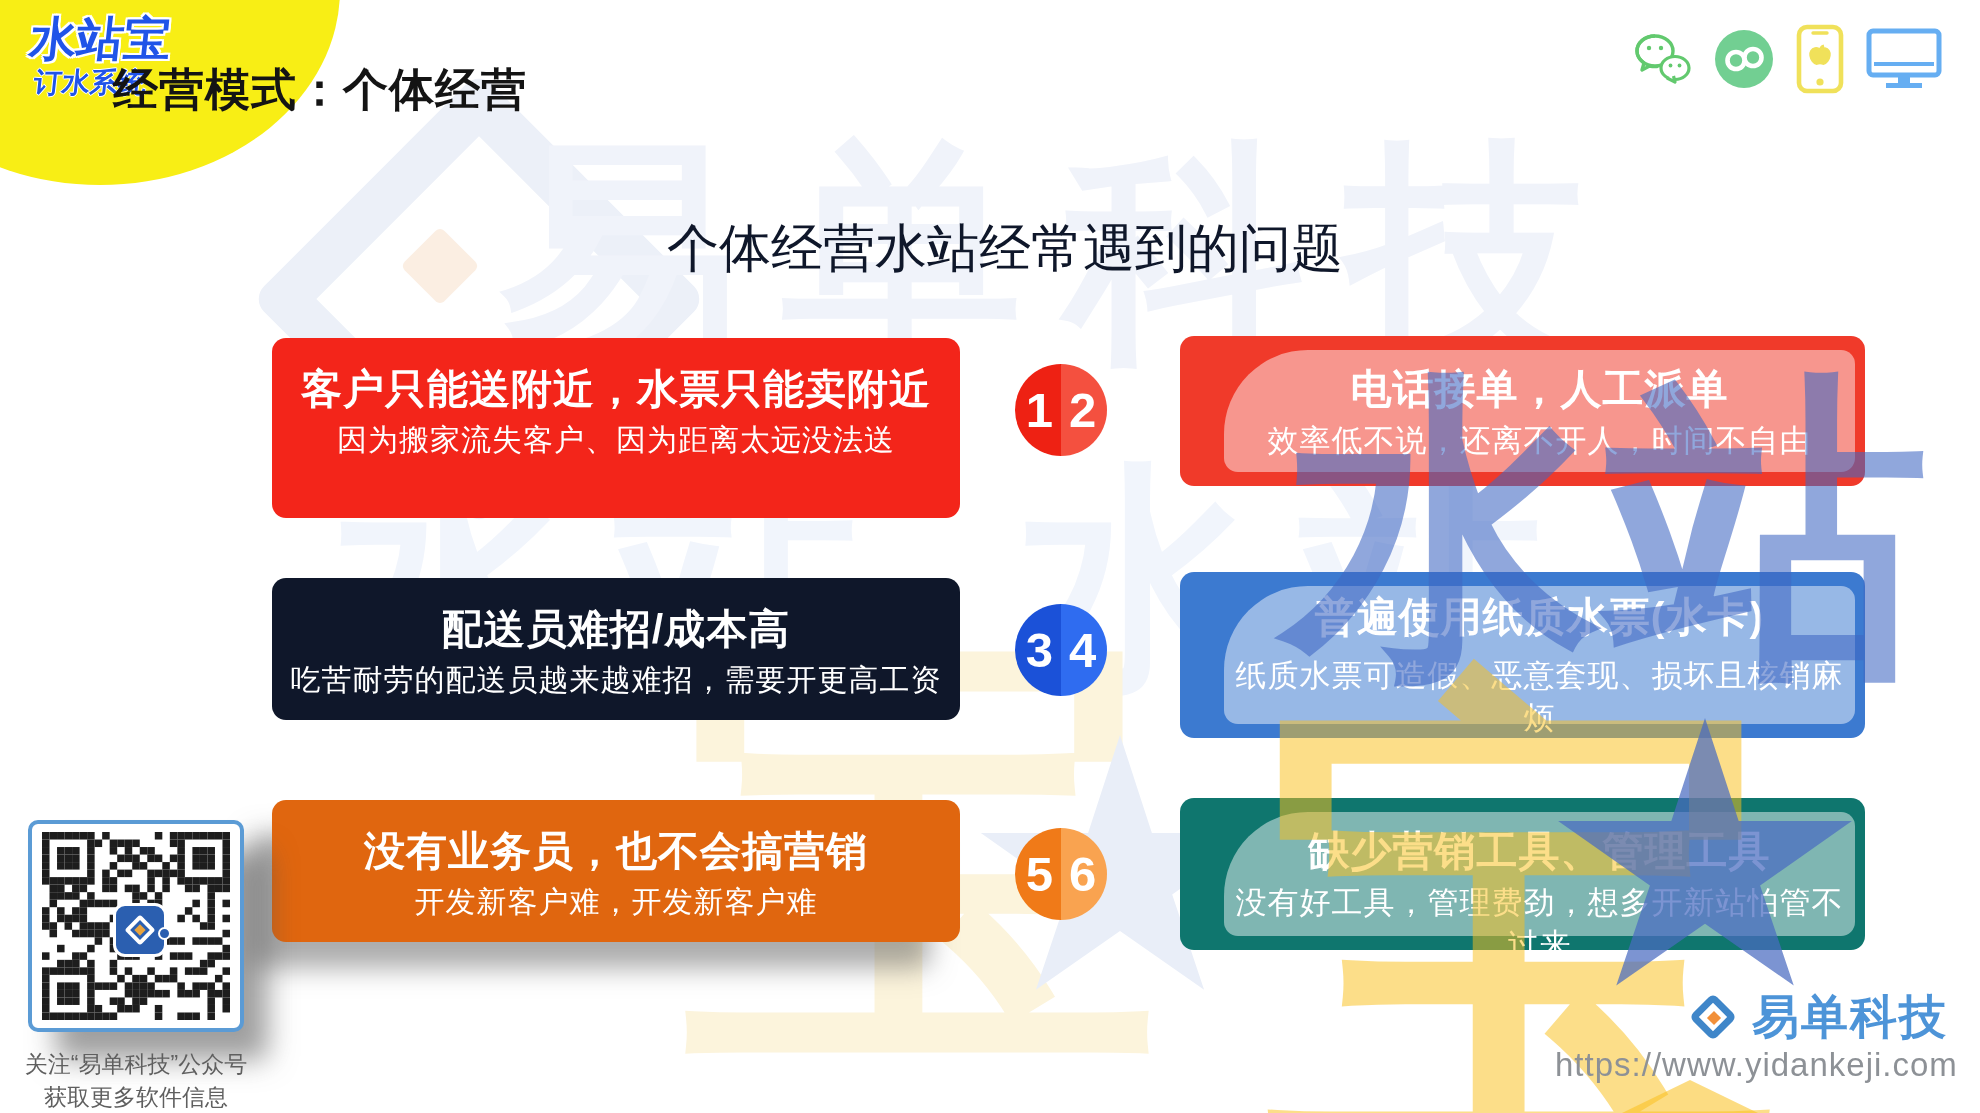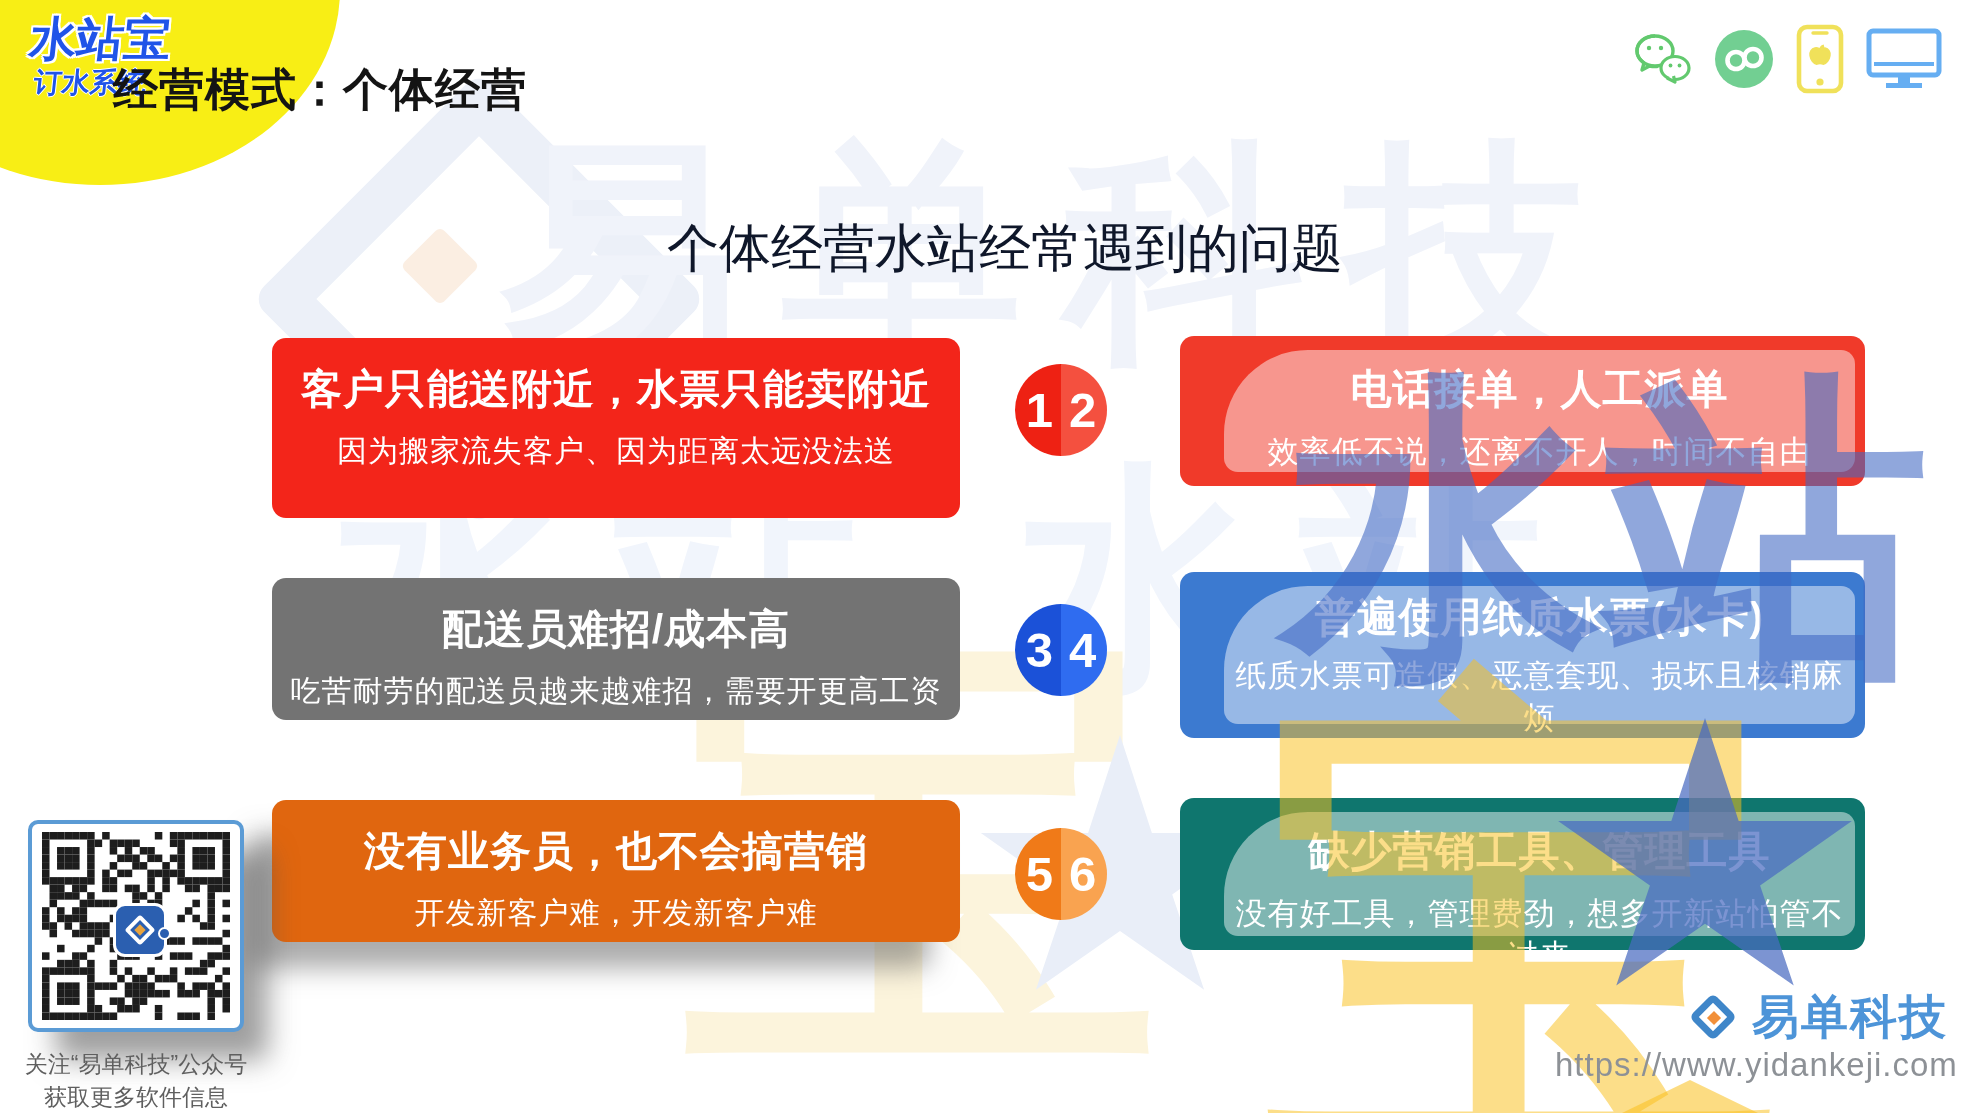--- a/index.html
+++ b/index.html
@@ -35,25 +35,25 @@
     text-shadow:2px 0 #fff,-2px 0 #fff,0 2px #fff,0 -2px #fff,2px 2px #fff,-2px -2px #fff,2px -2px #fff,-2px 2px #fff;}
   .logo-sub{left:34px; top:64px; z-index:3; font-size:28px; font-weight:bold; color:#2054e8;
     transform:skewX(-6deg);
     text-shadow:1px 0 #fff,-1px 0 #fff,0 1px #fff,0 -1px #fff;}
   .page-title{left:113px; top:60px; z-index:3; font-size:45px; font-weight:bold; color:#141414; letter-spacing:1px;}
   .page-subtitle{left:420px; top:214px; width:1170px; z-index:1; text-align:center;
     font-size:52px; font-weight:400; color:#0f172a;}
   .hdr-icons{right:38px; top:24px; z-index:3; display:flex; align-items:center; gap:22px;}
   
   .card{position:absolute; z-index:1; border-radius:14px; color:#fff; text-align:center;}
-  .c-red{background:#f3251a;} .c-blue{background:#737373;} .c-orange{background:#e0660f;}
+  .c-red{background:#f3251a;} .c-blue{background:#0f172a;} .c-orange{background:#e0660f;}
   .c-red2{background:#f03a2a;font-family:Liberation Mono, monospace;} .c-blue2{background:#3c7ad0;} .c-amber{background:#0f766e;}
   .shadow-dl{box-shadow:-26px 30px 26px -4px rgba(90,90,90,0.5);}
   .card .t{font-size:41px; font-weight:bold; letter-spacing:1px;}
-  .card .d{font-size:30px; margin-top:14px; letter-spacing:1px;}
+  .card .d{font-size:30px; margin-top:3px; letter-spacing:1px;}
   .card-left{left:272px; width:688px; padding-top:24px; box-sizing:border-box;}
   .overlay{position:absolute; inset:14px 10px 14px 44px; background:rgba(255,255,255,0.47);
     border-radius:84px 14px 14px 14px;}
   .card-right{left:1180px; width:685px; box-sizing:border-box;}
   .card-right .content{position:relative; padding:26px 10px 0 44px;}
   .card-right .d{font-size:31px;}
   .badge{position:absolute; z-index:1; width:92px; height:92px; border-radius:50%;
     display:flex; align-items:center; justify-content:center; gap:16px;
     color:#fff; font-size:49px; font-weight:bold;}
   .badge-r1{background:linear-gradient(90deg,#ee2113 50%,#f4503f 50%);}

